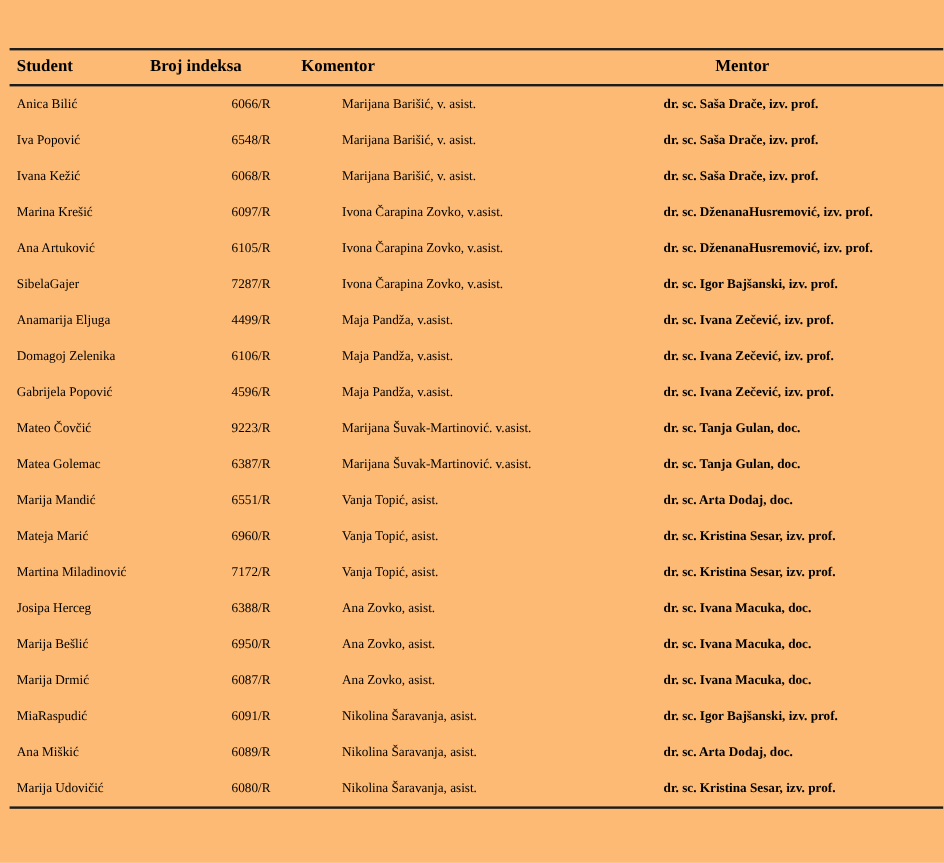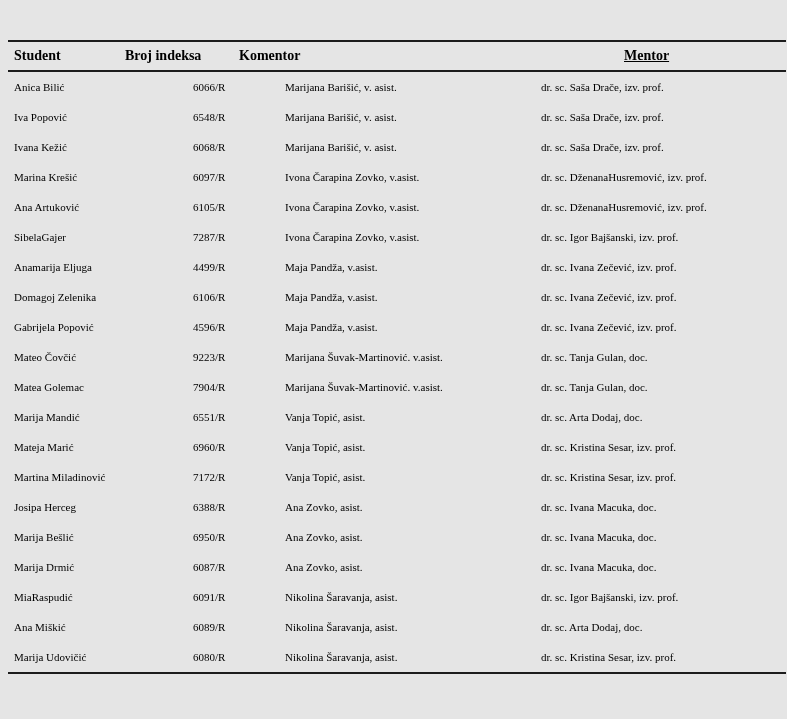--- a/index.html
+++ b/index.html
@@ -5,21 +5,21 @@
   html, body { margin: 0; padding: 0; }
   body {
     width: 787px; height: 719px;
     background: #ffffff;
     font-family: "Liberation Serif", serif;
     color: #000000;
   }
   .page {
     position: relative;
     width: 787px; height: 719px;
-    background: #e5e5e5;
+    background: #fdba74;
     overflow: hidden;
   }
   .doc-table {
     position: absolute;
     left: 8px; top: 40px;
     width: 778px;
     border-top: 2px solid #1c1c1c;
     border-bottom: 2px solid #1c1c1c;
   }
   .thead {
@@ -30,37 +30,37 @@
     font-size: 14px;
   }
   .thead .col {
     position: absolute;
     top: 50%;
     transform: translateY(-50%);
     white-space: nowrap;
   }
   .col-student  { left: 6px; }
   .col-index    { left: 117px; }
-  .col-komentor { left: 231px; }
-  .col-mentor   { left: 616px; text-decoration: underline; }
+  .col-komentor { left: 243px; }
+  .col-mentor   { left: 588px; }
   .trow {
     position: relative;
     height: 30px;
     font-size: 11px;
   }
   .trow .cell {
     position: absolute;
     top: 50%;
     transform: translateY(-50%);
     white-space: nowrap;
   }
   .c-student  { left: 6px; }
   .c-index    { left: 185px; text-align: center; }
   .c-komentor { left: 277px; }
-  .c-mentor   { left: 533px; }
+  .c-mentor   { left: 545px; font-weight: bold; }
 </style>
 </head>
 <body>
 
 <div class="page">
   <div class="doc-table">
     <div class="thead">
       <span class="col col-student">Student</span>
       <span class="col col-index">Broj indeksa</span>
       <span class="col col-komentor">Komentor</span>
@@ -132,21 +132,21 @@
 
   <div class="trow">
     <span class="cell c-student">Mateo Čovčić</span>
     <span class="cell c-index">9223/R</span>
     <span class="cell c-komentor">Marijana Šuvak-Martinović.  v.asist.</span>
     <span class="cell c-mentor">dr. sc. Tanja Gulan,  doc.</span>
   </div>
 
   <div class="trow">
     <span class="cell c-student">Matea Golemac</span>
-    <span class="cell c-index">7904/R</span>
+    <span class="cell c-index">6387/R</span>
     <span class="cell c-komentor">Marijana Šuvak-Martinović.  v.asist.</span>
     <span class="cell c-mentor">dr. sc. Tanja Gulan,  doc.</span>
   </div>
 
   <div class="trow">
     <span class="cell c-student">Marija Mandić</span>
     <span class="cell c-index">6551/R</span>
     <span class="cell c-komentor">Vanja Topić,  asist.</span>
     <span class="cell c-mentor">dr. sc. Arta Dodaj,  doc.</span>
   </div>

